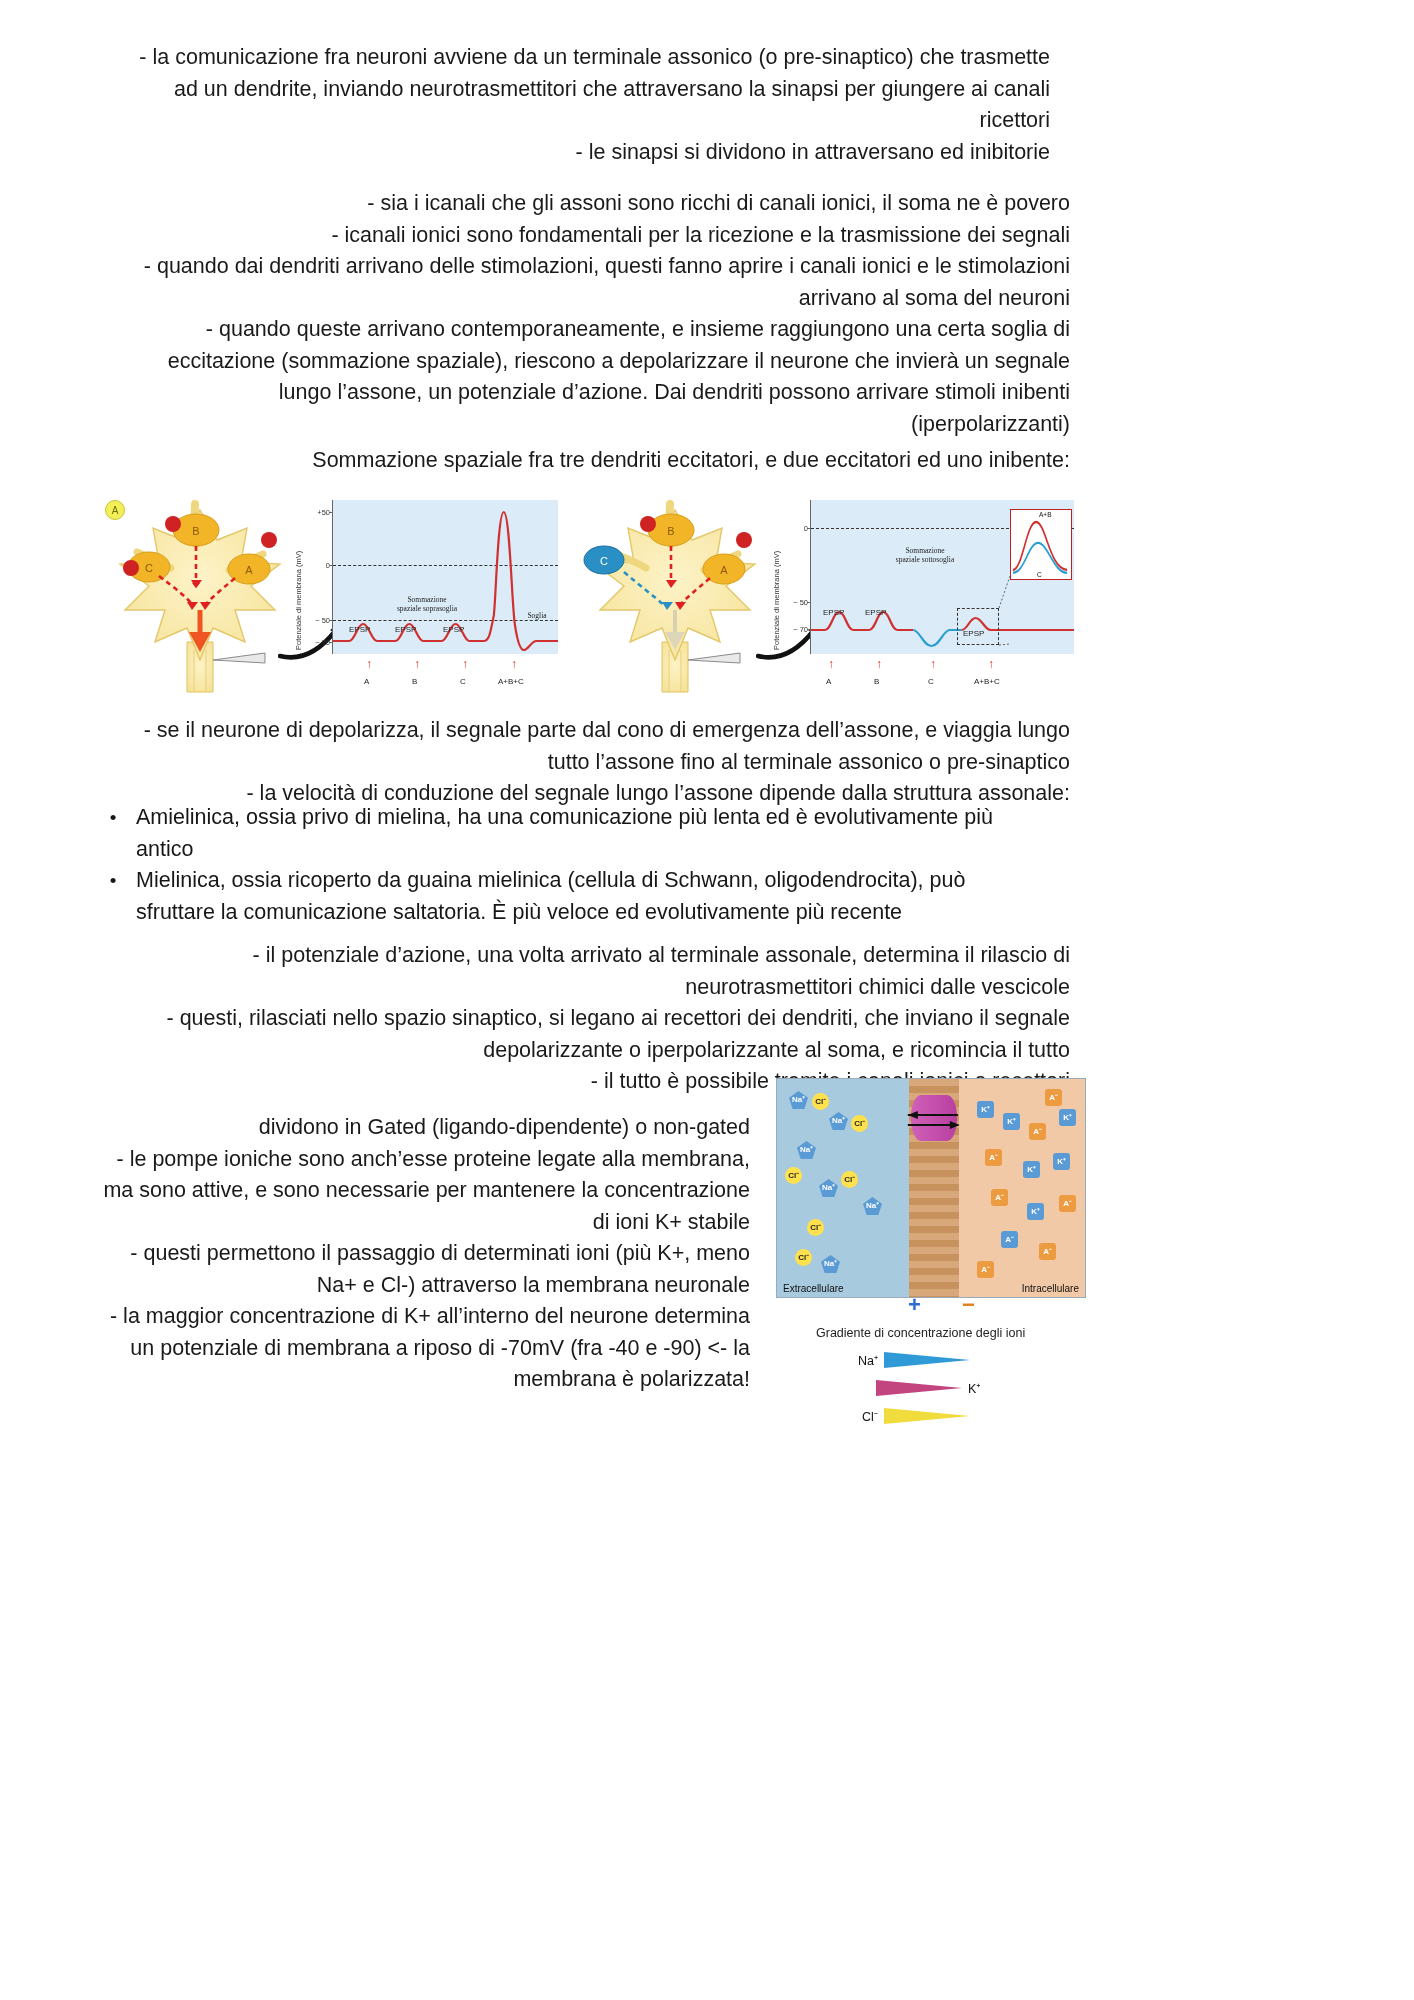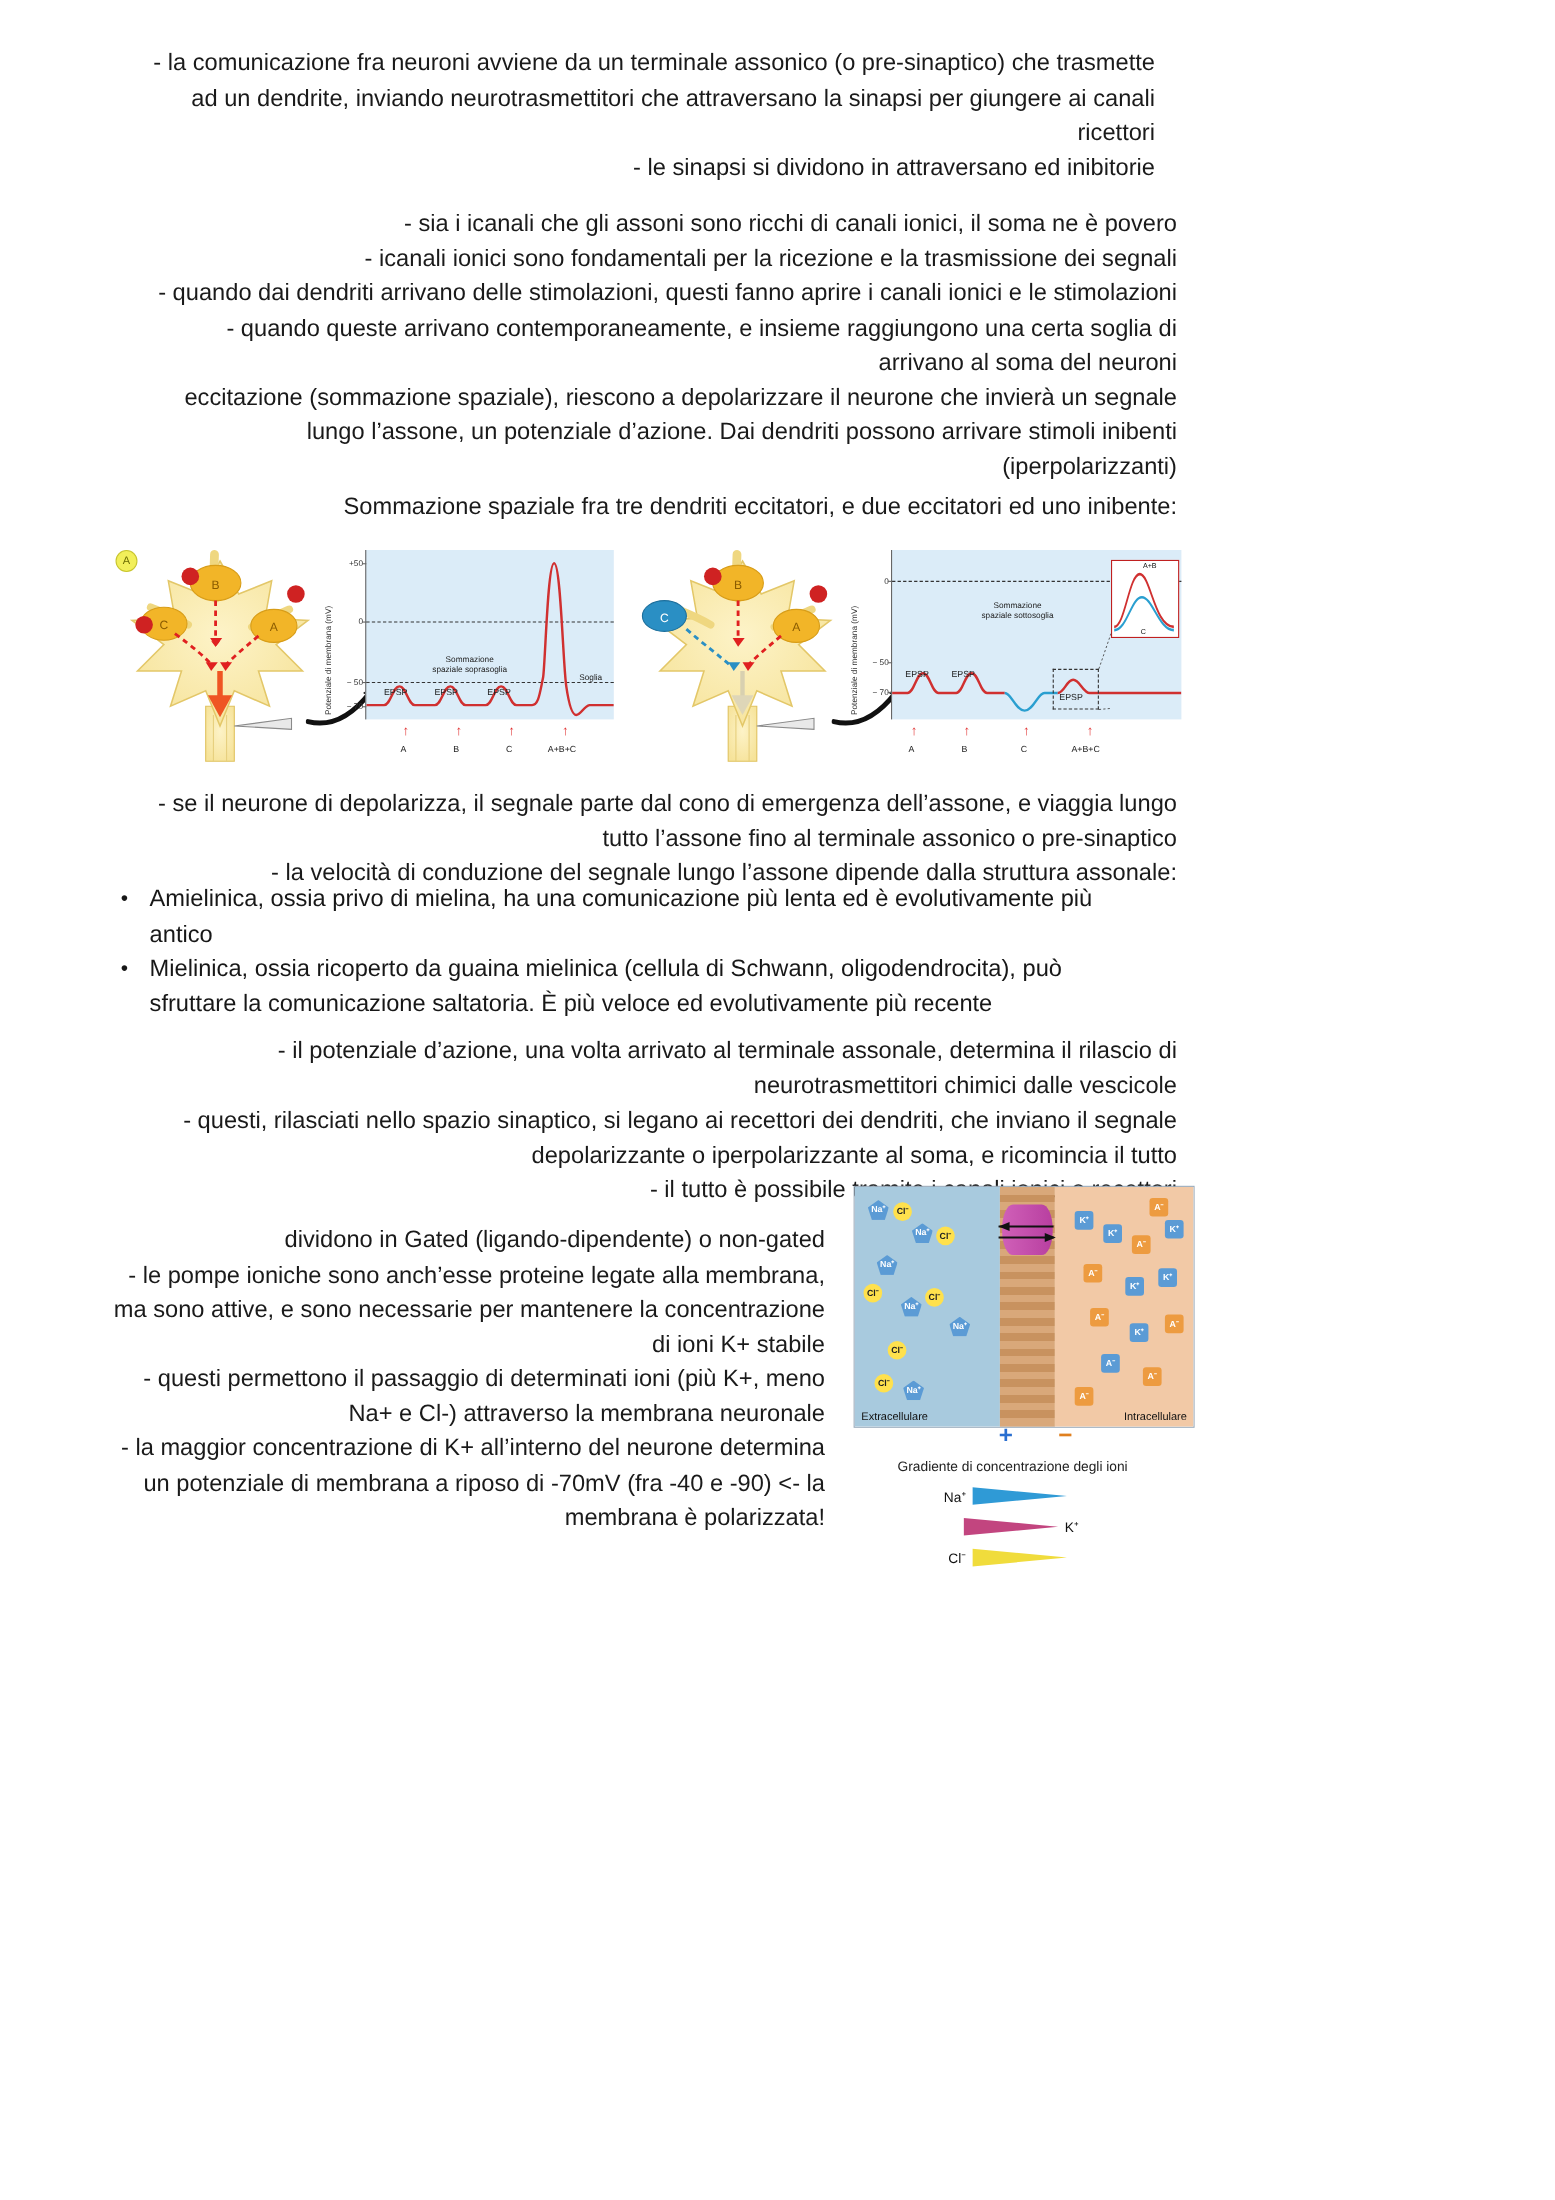--- a/index.html
+++ b/index.html
@@ -33,21 +33,21 @@
   
   .vchart { position: absolute; top: 8px; width: 260px; height: 190px; }
   .vplot { position: absolute; left: 36px; top: 0; right: 0; bottom: 36px;
            background: #dbecf8; border-left: 1px solid #666; }
   .ylab { position: absolute; left: -2px; top: 30px; transform: rotate(-90deg);
           transform-origin: left top; font-size: 7.5px; color: #333; white-space: nowrap; }
   .ytick { position: absolute; font-size: 7.5px; color: #333; right: 100%; margin-right: 3px;
            transform: translateY(-50%); white-space: nowrap; }
   .ytickmark { position: absolute; right: 100%; width: 4px; height: 1px; background:#666; }
   .dashline { position: absolute; left: 0; right: 0; border-top: 1.4px dashed #333; }
-  .annot { position: absolute; font-size: 7.5px; color: #222; text-align: center; line-height: 9px; }
+  .annot { position: absolute; font-size: 7.5px; color: #222; text-align: center; line-height: 9px; font-family: Liberation Serif, serif; }
   .epsplabel { position: absolute; font-size: 8px; color: #222; }
   .xarrow { position: absolute; color: #e03030; font-size: 12px; line-height: 1; }
   .xlet { position: absolute; font-size: 8px; color: #222; }
   .inset { position: absolute; border: 1.2px solid #c02020; background: #fff; }
 
   
   .curvearrow { position: absolute; }
 
   
   .membfig { position: absolute; left: 776px; top: 1078px; width: 310px; height: 220px;
@@ -86,22 +86,22 @@
     <p>- la comunicazione fra neuroni avviene da un terminale assonico (o pre-sinaptico) che trasmette</p>
     <p>ad un dendrite, inviando neurotrasmettitori che attraversano la sinapsi per giungere ai canali</p>
     <p>ricettori</p>
     <p>- le sinapsi si dividono in attraversano ed inibitorie</p>
   </div>
 
   <div class="tblock" style="left:90px; top:188px; width:980px;">
     <p>- sia i icanali che gli assoni sono ricchi di canali ionici, il soma ne è povero</p>
     <p>- icanali ionici sono fondamentali per la ricezione e la trasmissione dei segnali</p>
     <p>- quando dai dendriti arrivano delle stimolazioni, questi fanno aprire i canali ionici e le stimolazioni</p>
+    <p>arrivano al soma del neuroni</p>
     <p>- quando queste arrivano contemporaneamente, e insieme raggiungono una certa soglia di</p>
-    <p>arrivano al soma del neuroni</p>
     <p>eccitazione (sommazione spaziale), riescono a depolarizzare il neurone che invierà un segnale</p>
     <p>lungo l’assone, un potenziale d’azione. Dai dendriti possono arrivare stimoli inibenti</p>
     <p>(iperpolarizzanti)</p>
   </div>
 
   <div class="tblock" style="left:90px; top:445px; width:980px;">
     <p>Sommazione spaziale fra tre dendriti eccitatori, e due eccitatori ed uno inibente:</p>
   </div>
 
   <div class="figrow">

